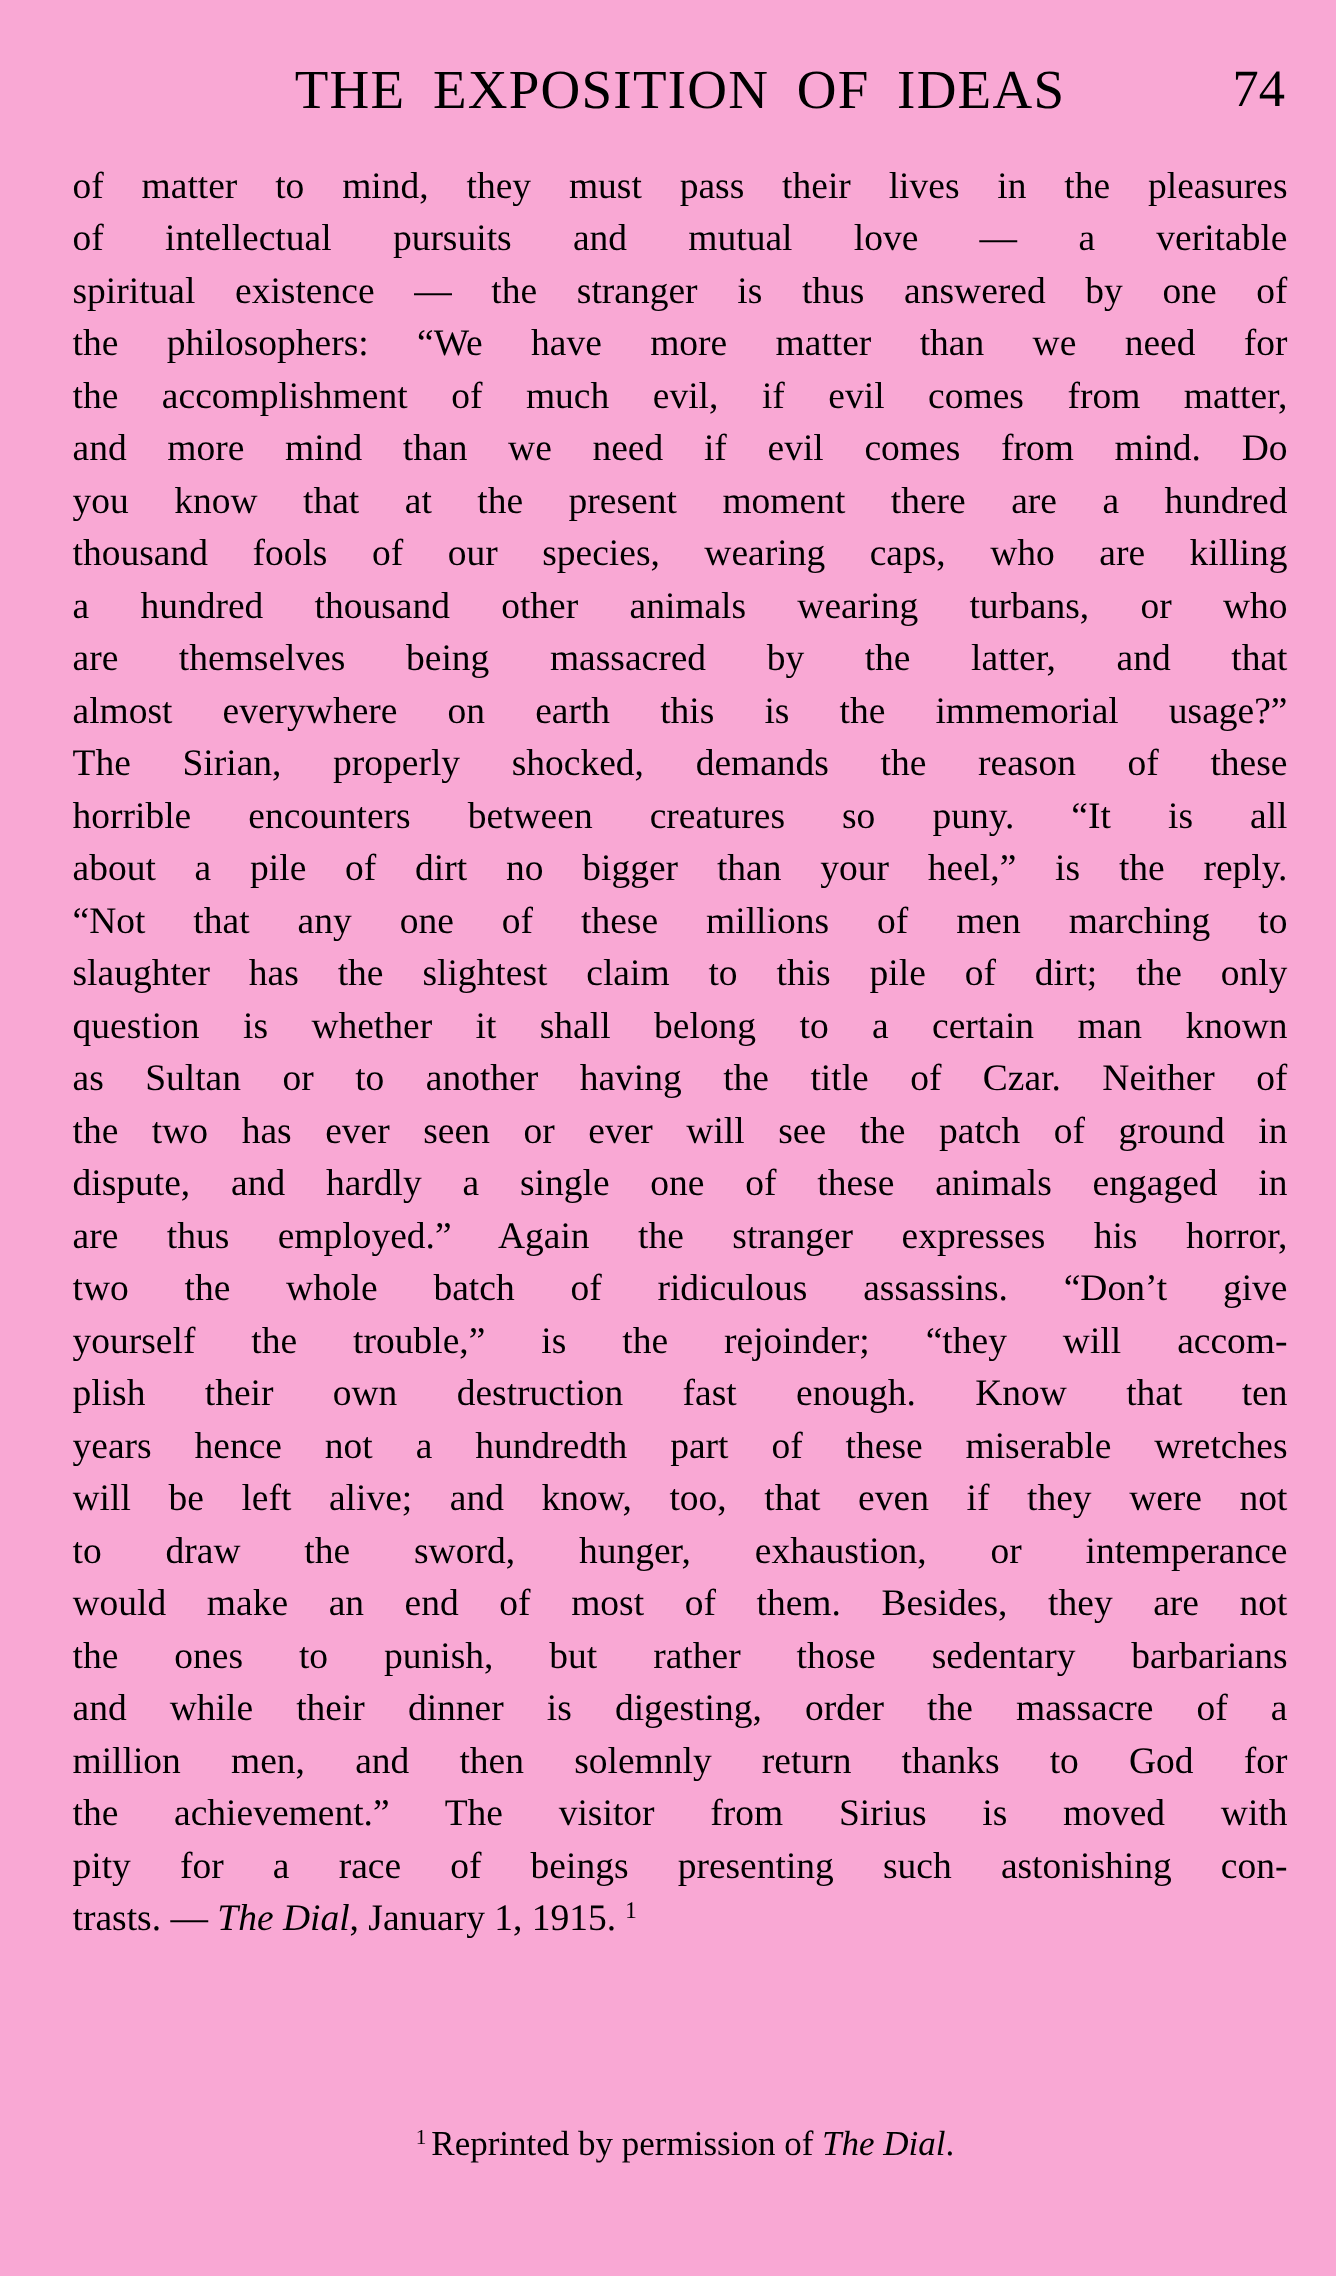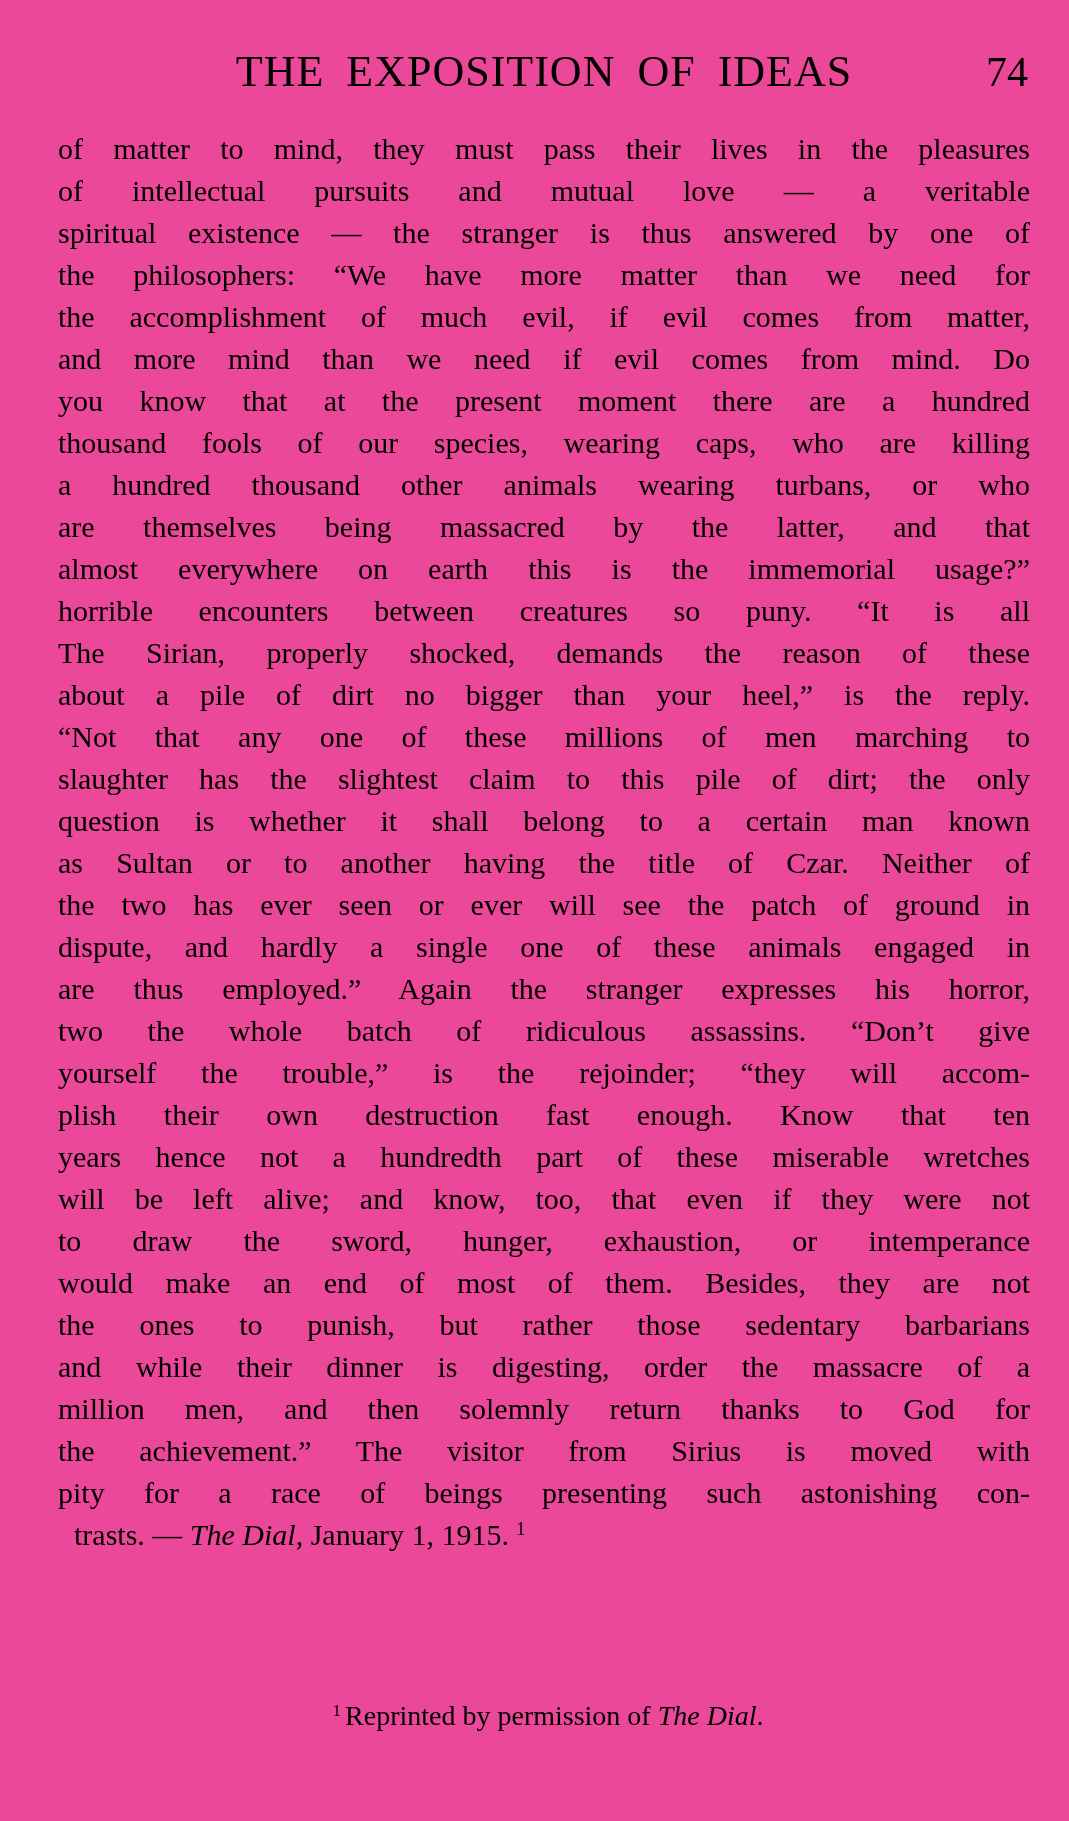--- a/index.html
+++ b/index.html
@@ -11,21 +11,21 @@
     height: 1821px;
     background: #ffffff;
     font-family: "Liberation Serif", serif;
     color: #000000;
     overflow: hidden;
   }
   .page {
     position: relative;
     width: 1069px;
     height: 1821px;
-    background: #ec4899;
+    background: #f9a8d4;
   }
   
   .header {
     position: absolute;
     top: 50px;
     left: 58px;
     width: 972px;
     height: 48px;
   }
   .running-head {
@@ -55,21 +55,20 @@
     line-height: 42px;
     height: 42px;
     text-align: justify;
     text-align-last: justify;
     white-space: normal;
     overflow: hidden;
   }
   .line.last {
     text-align: left;
     text-align-last: left;
-    margin-left: 16px;
   }
   .it {
     font-style: italic;
   }
   sup.fnref {
     font-size: 19px;
     line-height: 0;
     vertical-align: 10px;
     margin-left: 7px;
   }
@@ -105,22 +104,22 @@
     <div class="line">of intellectual pursuits and mutual love — a veritable</div>
     <div class="line">spiritual existence — the stranger is thus answered by one of</div>
     <div class="line">the philosophers: “We have more matter than we need for</div>
     <div class="line">the accomplishment of much evil, if evil comes from matter,</div>
     <div class="line">and more mind than we need if evil comes from mind. Do</div>
     <div class="line">you know that at the present moment there are a hundred</div>
     <div class="line">thousand fools of our species, wearing caps, who are killing</div>
     <div class="line">a hundred thousand other animals wearing turbans, or who</div>
     <div class="line">are themselves being massacred by the latter, and that</div>
     <div class="line">almost everywhere on earth this is the immemorial usage?”</div>
+    <div class="line">The Sirian, properly shocked, demands the reason of these</div>
     <div class="line">horrible encounters between creatures so puny. “It is all</div>
-    <div class="line">The Sirian, properly shocked, demands the reason of these</div>
     <div class="line">about a pile of dirt no bigger than your heel,” is the reply.</div>
     <div class="line">“Not that any one of these millions of men marching to</div>
     <div class="line">slaughter has the slightest claim to this pile of dirt; the only</div>
     <div class="line">question is whether it shall belong to a certain man known</div>
     <div class="line">as Sultan or to another having the title of Czar. Neither of</div>
     <div class="line">the two has ever seen or ever will see the patch of ground in</div>
     <div class="line">dispute, and hardly a single one of these animals engaged in</div>
     <div class="line">are thus employed.” Again the stranger expresses his horror,</div>
     <div class="line">two the whole batch of ridiculous assassins. “Don’t give</div>
     <div class="line">yourself the trouble,” is the rejoinder; “they will accom-</div>

